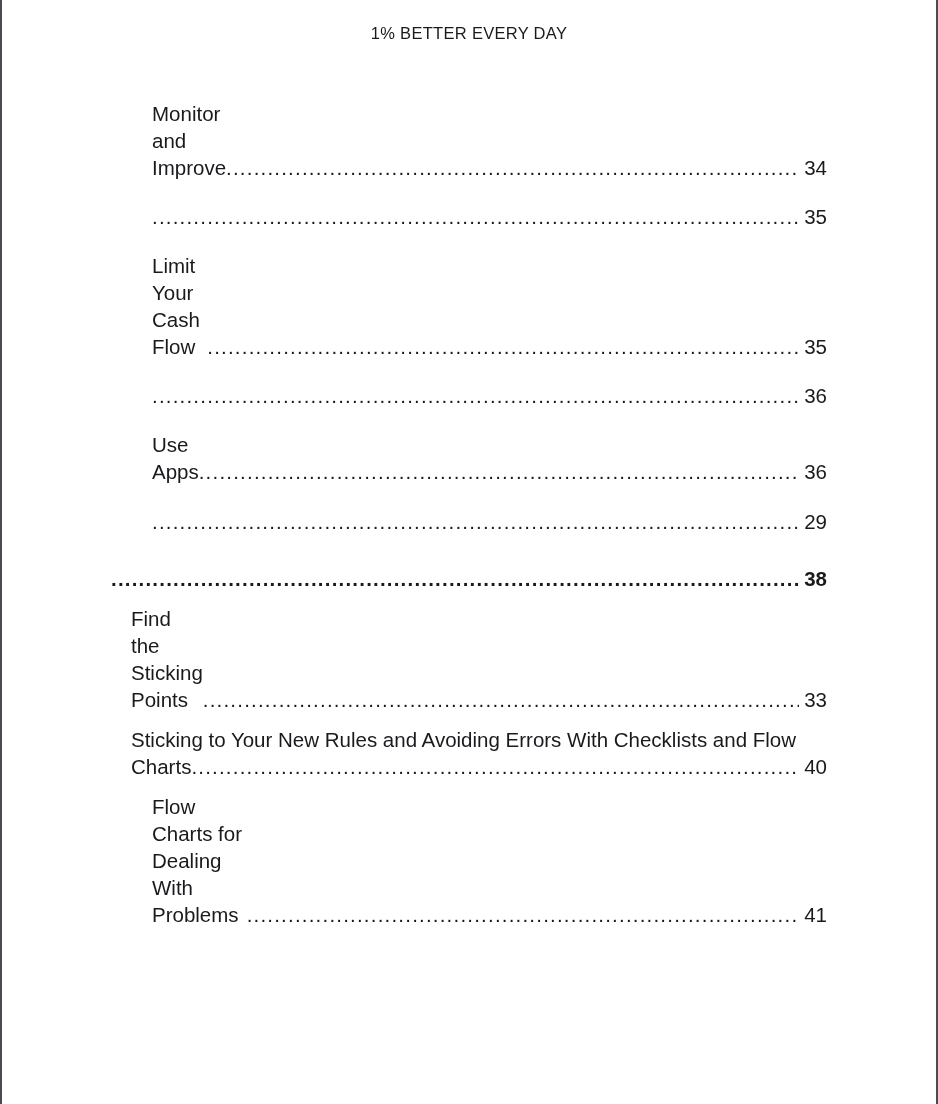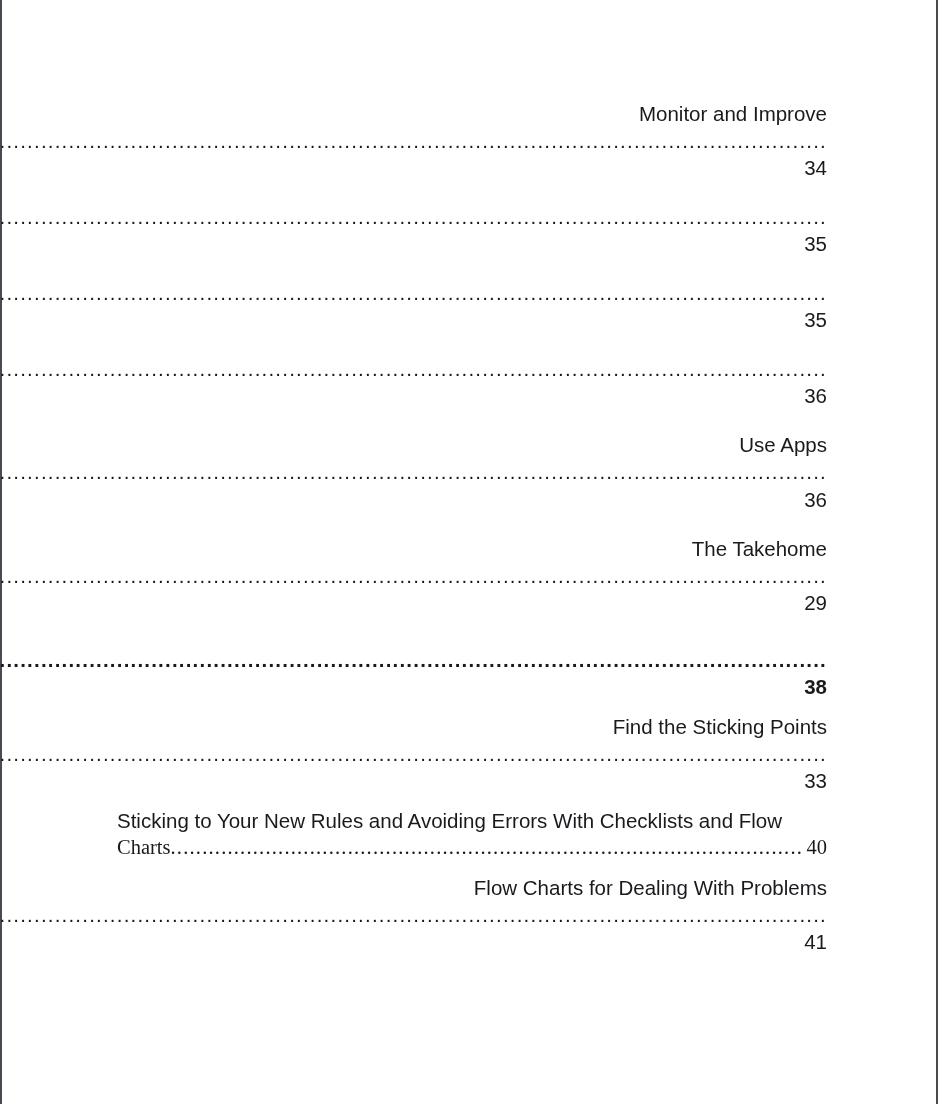--- a/index.html
+++ b/index.html
@@ -53,21 +53,20 @@
   }
 
   
   .entry {
     display: flex;
     align-items: flex-end;
     font-size: 20.5px;
     line-height: 1.32;
     color: #1a1a1e;
     white-space: normal;
-    flex-direction: column;
   }
   .entry .title {
     
     font-size: inherit;
   }
   .entry .leader {
     flex: 1 1 auto;
     min-width: 6px;
     overflow: hidden;
     white-space: nowrap;
@@ -82,68 +81,68 @@
     font-size: inherit;
   }
 
   
   .entry.wrap {
     display: block;
   }
   .entry.wrap .flowline {
     display: flex;
     align-items: flex-start;
-    font-family: Liberation Serif, serif;
   }
 
   
   .lvl1 { margin-left: 0px;  font-weight: bold; }
-  .lvl2 { margin-left: 6px; font-weight: normal; }
+  .lvl2 { margin-left: 20px; font-weight: normal; }
   .lvl3 { margin-left: 41px; font-weight: normal; }
 
   
   .gap-loose  { margin-top: 22px; }
   .gap-tight  { margin-top: 13px; }
   .gap-chapter{ margin-top: 30px; }
   .gap-none   { margin-top: 0; }
 </style>
 </head>
 <body>
 
 <div class="page">
 
   <div class="page-rule left"></div>
   <div class="page-rule right"></div>
 
+  <div class="running-head">1% BETTER EVERY DAY</div>
 
   <div class="toc" id="toc-list">
       <div class="entry lvl3 gap-loose gap-none">
         <span class="title">Monitor and Improve</span>
         <span class="leader"> ...........................................................................................................................................................................................................................................................................................................</span>
         <span class="pageno">34</span>
       </div>
       <div class="entry lvl3 gap-loose">
         <span class="leader"> ...........................................................................................................................................................................................................................................................................................................</span>
         <span class="pageno">35</span>
       </div>
       <div class="entry lvl3 gap-loose">
+        <span class="title">Limit Your Cash Flow</span>
         <span class="leader"> ...........................................................................................................................................................................................................................................................................................................</span>
         <span class="pageno">35</span>
       </div>
       <div class="entry lvl3 gap-loose">
         <span class="leader"> ...........................................................................................................................................................................................................................................................................................................</span>
         <span class="pageno">36</span>
       </div>
       <div class="entry lvl3 gap-loose">
         <span class="title">Use Apps</span>
         <span class="leader"> ...........................................................................................................................................................................................................................................................................................................</span>
         <span class="pageno">36</span>
       </div>
       <div class="entry lvl3 gap-loose">
-        <span class="title">The Takehome</span>
         <span class="leader"> ...........................................................................................................................................................................................................................................................................................................</span>
         <span class="pageno">29</span>
       </div>
       <div class="entry lvl1 gap-chapter">
         <span class="leader"> ...........................................................................................................................................................................................................................................................................................................</span>
         <span class="pageno">38</span>
       </div>
       <div class="entry lvl2 gap-tight">
         <span class="title">Find the Sticking Points</span>
         <span class="leader"> ...........................................................................................................................................................................................................................................................................................................</span>

